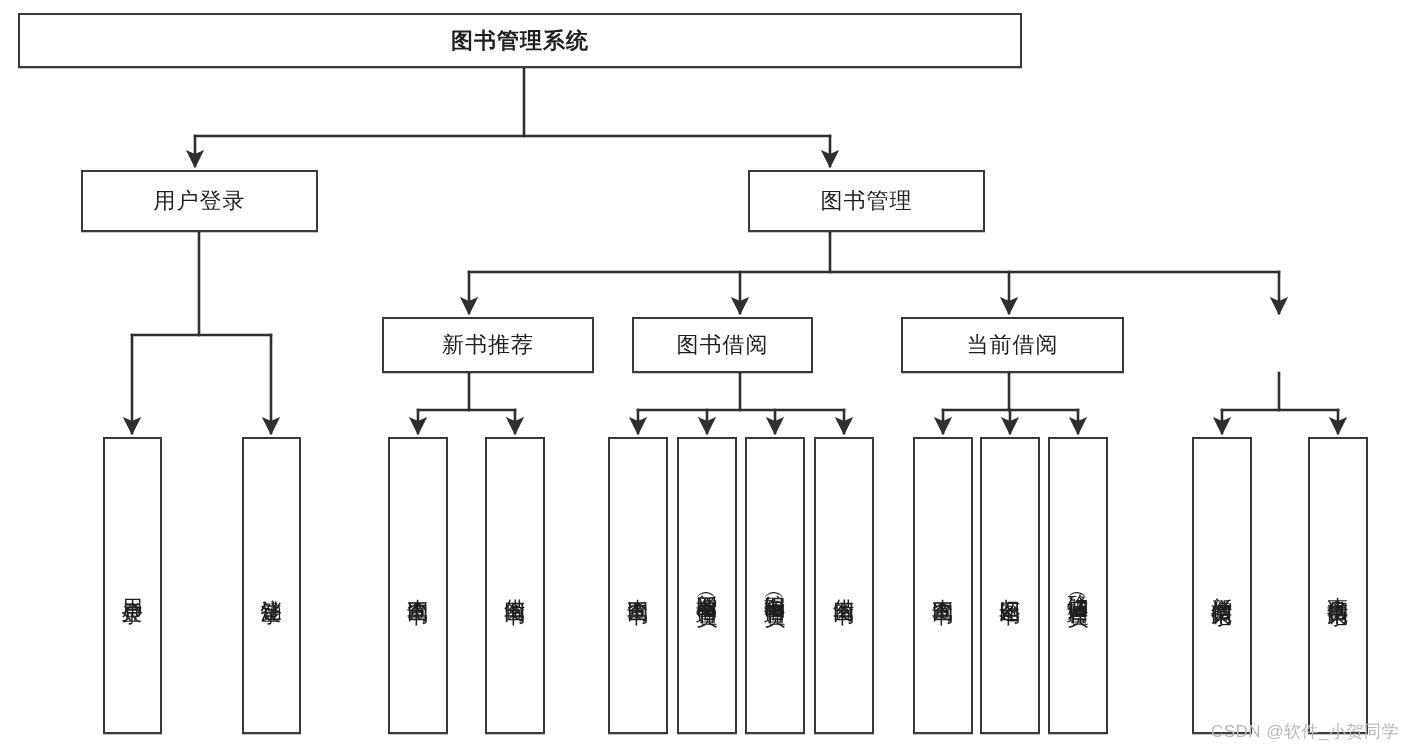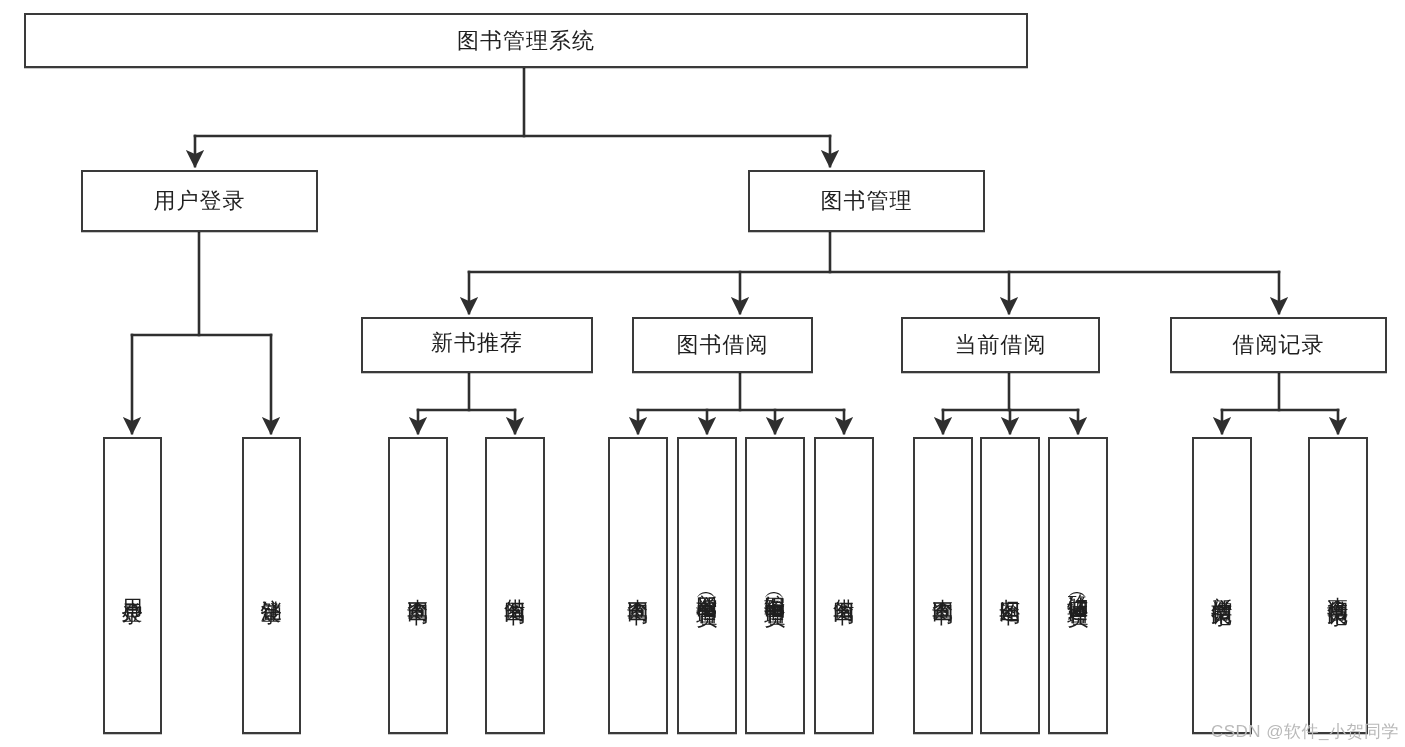--- a/index.html
+++ b/index.html
@@ -99,42 +99,39 @@
       <path d="M 1010 410 L 1010 433" marker-end="url(#arrow)"></path>
       <path d="M 1078 410 L 1078 433" marker-end="url(#arrow)"></path>
 
       <path d="M 1279 373 L 1279 410"></path>
       <path d="M 1222 410 L 1338 410"></path>
       <path d="M 1222 410 L 1222 433" marker-end="url(#arrow)"></path>
       <path d="M 1338 410 L 1338 433" marker-end="url(#arrow)"></path>
     </g>
   </svg>
 
-  <div class="node" style="left:24px;top:13px;width:1004px;height:55px;">
+  <div class="node" style="left:18px;top:13px;width:1004px;height:55px;font-weight:bold;">
     <span class="lbl">图书管理系统</span>
   </div>
 
   <div class="node" style="left:81px;top:170px;width:237px;height:62px;">
     <span class="lbl">用户登录</span>
   </div>
   <div class="node" style="left:748px;top:170px;width:237px;height:62px;">
     <span class="lbl">图书管理</span>
   </div>
 
-  <div class="node" style="left:361px;top:317px;width:232px;height:56px;font-family:Liberation Mono, monospace;">
+  <div class="node" style="left:382px;top:317px;width:212px;height:56px;">
     <span class="lbl">新书推荐</span>
   </div>
   <div class="node" style="left:632px;top:317px;width:181px;height:56px;">
     <span class="lbl">图书借阅</span>
   </div>
-  <div class="node" style="left:901px;top:317px;width:199px;height:56px;font-family:Liberation Serif, serif;">
+  <div class="node" style="left:901px;top:317px;width:223px;height:56px;font-family:Liberation Serif, serif;">
     <span class="lbl">当前借阅</span>
-  </div>
-  <div class="node" style="left:1170px;top:317px;width:217px;height:56px;">
-    <span class="lbl">借阅记录</span>
   </div>
 
   <div class="node leaf" style="left:103px;top:437px;width:59px;height:297px;">
     <span class="lbl">用户登录</span>
   </div>
   <div class="node leaf" style="left:242px;top:437px;width:59px;height:297px;">
     <span class="lbl">注销登录</span>
   </div>
 
   <div class="node leaf" style="left:388px;top:437px;width:60px;height:297px;">

